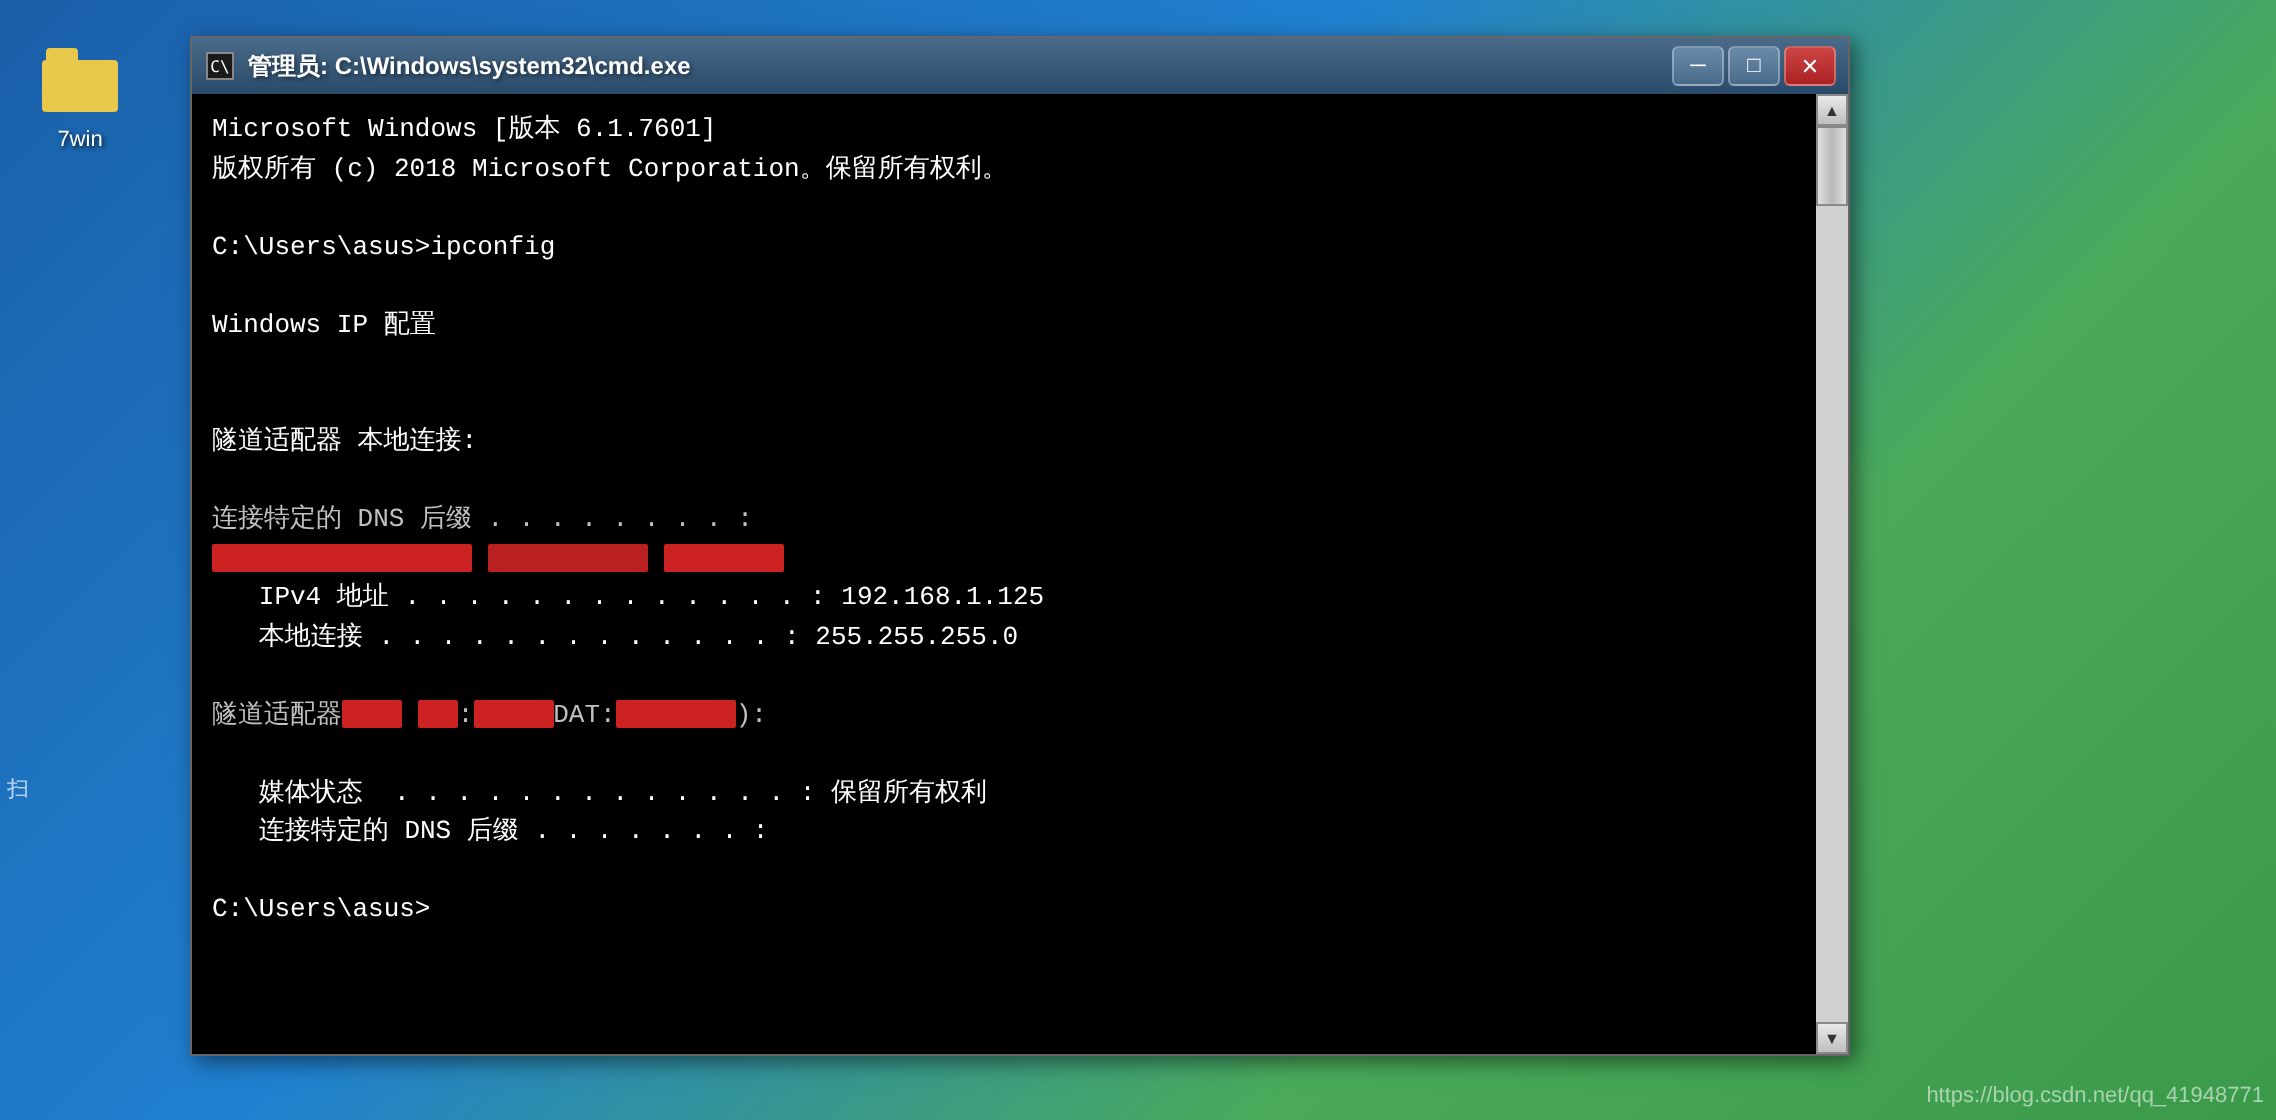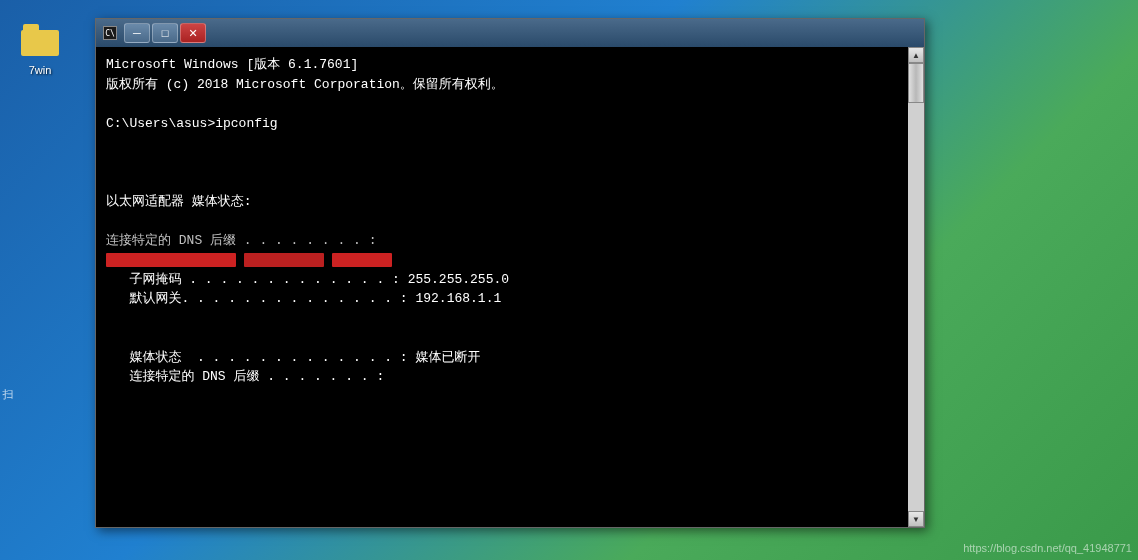--- a/index.html
+++ b/index.html
@@ -315,61 +315,75 @@
   </div>
 
   <div class="side-label">扫</div>
 
   <div class="cmd-window">
 
     <div class="title-bar">
       <div class="title-bar-icon">
         <div class="cmd-icon-small">C\</div>
       </div>
+      <span class="title-text">管理员: C:\Windows\system32\cmd.exe</span>
       <div class="title-controls">
         <div class="title-btn">─</div>
         <div class="title-btn">□</div>
         <div class="title-btn close-btn">✕</div>
       </div>
     </div>
 
     <div class="cmd-content">
       <div class="cmd-text-area">
 
         <div class="cmd-line white">Microsoft Windows [版本 6.1.7601]</div>
         <div class="cmd-line white">版权所有 (c) 2018 Microsoft Corporation。保留所有权利。</div>
         <div class="cmd-line">&nbsp;</div>
         <div class="cmd-line white">C:\Users\asus&gt;ipconfig</div>
         <div class="cmd-line">&nbsp;</div>
-        <div class="cmd-line">&nbsp;</div>
-        <div class="cmd-line">&nbsp;</div>
-        <div class="cmd-line white">以太网适配器 媒体状态:</div>
+        <div class="cmd-line white">Windows IP 配置</div>
+        <div class="cmd-line">&nbsp;</div>
+        <div class="cmd-line">&nbsp;</div>
+        <div class="cmd-line white">隧道适配器 本地连接:</div>
         <div class="cmd-line">&nbsp;</div>
 
         <div class="cmd-line-block">
           <span>   连接特定的 DNS 后缀 . . . . . . . . :</span>
         </div>
 
         <div class="cmd-line-block">
           <span class="redact-bar" style="width:130px;"></span>
           <span>&nbsp;</span>
           <span class="redact-bar" style="width:80px; background:#bb2020;"></span>
           <span>&nbsp;</span>
           <span class="redact-bar" style="width:60px;"></span>
         </div>
 
-        <div class="cmd-line white">   子网掩码 . . . . . . . . . . . . . : 255.255.255.0</div>
-        <div class="cmd-line white">   默认网关. . . . . . . . . . . . . . : 192.168.1.1</div>
-        <div class="cmd-line">&nbsp;</div>
-
-
-        <div class="cmd-line">&nbsp;</div>
-        <div class="cmd-line white">   媒体状态  . . . . . . . . . . . . . : 媒体已断开</div>
+        <div class="cmd-line white">   IPv4 地址 . . . . . . . . . . . . . : 192.168.1.125</div>
+        <div class="cmd-line white">   本地连接 . . . . . . . . . . . . . : 255.255.255.0</div>
+        <div class="cmd-line">&nbsp;</div>
+
+        <div class="cmd-line-block">
+          <span>隧道适配器 </span>
+          <span class="redact-bar" style="width:30px;"></span>
+          <span>&nbsp;</span>
+          <span class="redact-bar" style="width:20px;"></span>
+          <span>:</span>
+          <span class="redact-bar" style="width:40px;"></span>
+          <span> DAT:</span>
+          <span class="redact-bar" style="width:60px;"></span>
+          <span>):</span>
+        </div>
+
+        <div class="cmd-line">&nbsp;</div>
+        <div class="cmd-line white">   媒体状态  . . . . . . . . . . . . . : 保留所有权利</div>
         <div class="cmd-line white">   连接特定的 DNS 后缀 . . . . . . . :</div>
         <div class="cmd-line">&nbsp;</div>
+        <div class="cmd-line white">C:\Users\asus&gt;</div>
 
       </div>
 
       <div class="cmd-scrollbar">
         <div class="scrollbar-btn">▲</div>
         <div class="scrollbar-track">
           <div class="scrollbar-thumb"></div>
         </div>
         <div class="scrollbar-btn">▼</div>
       </div>

